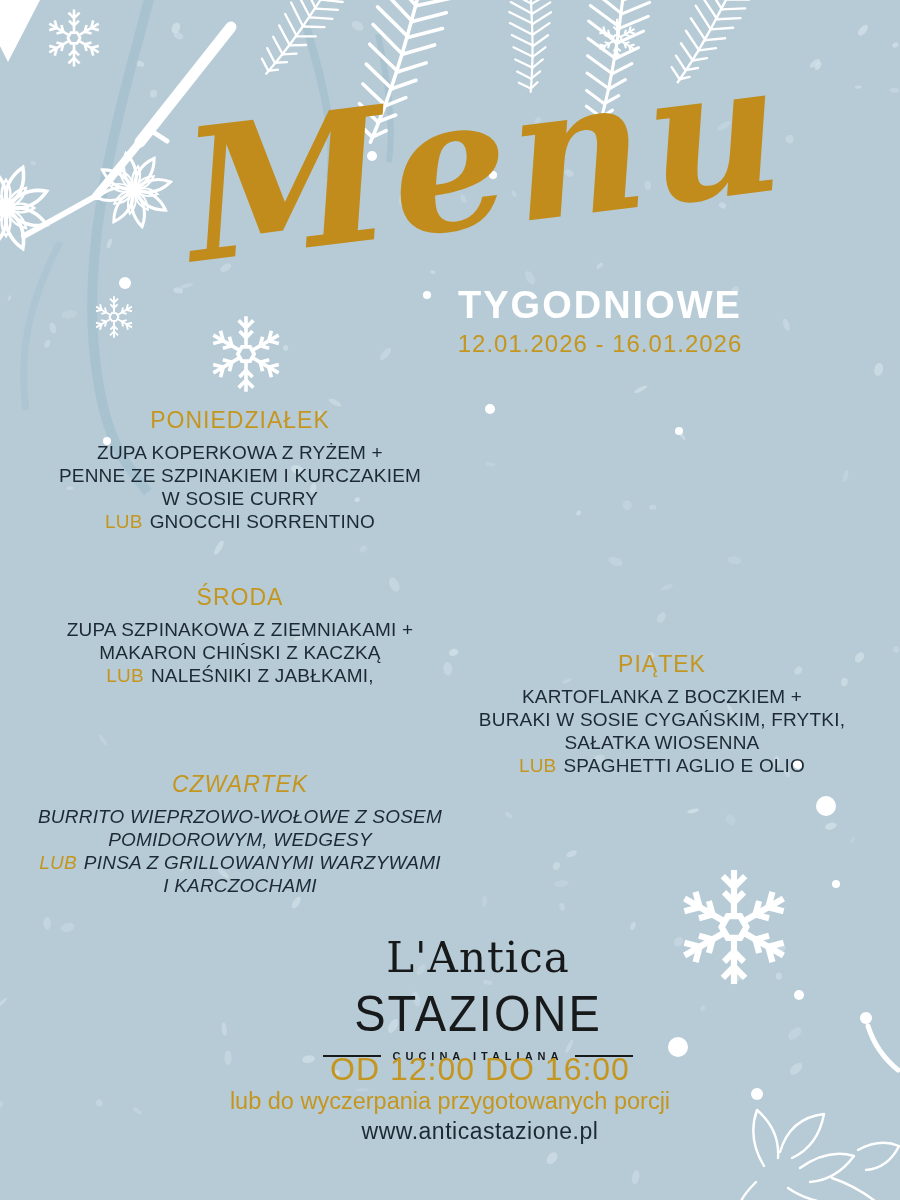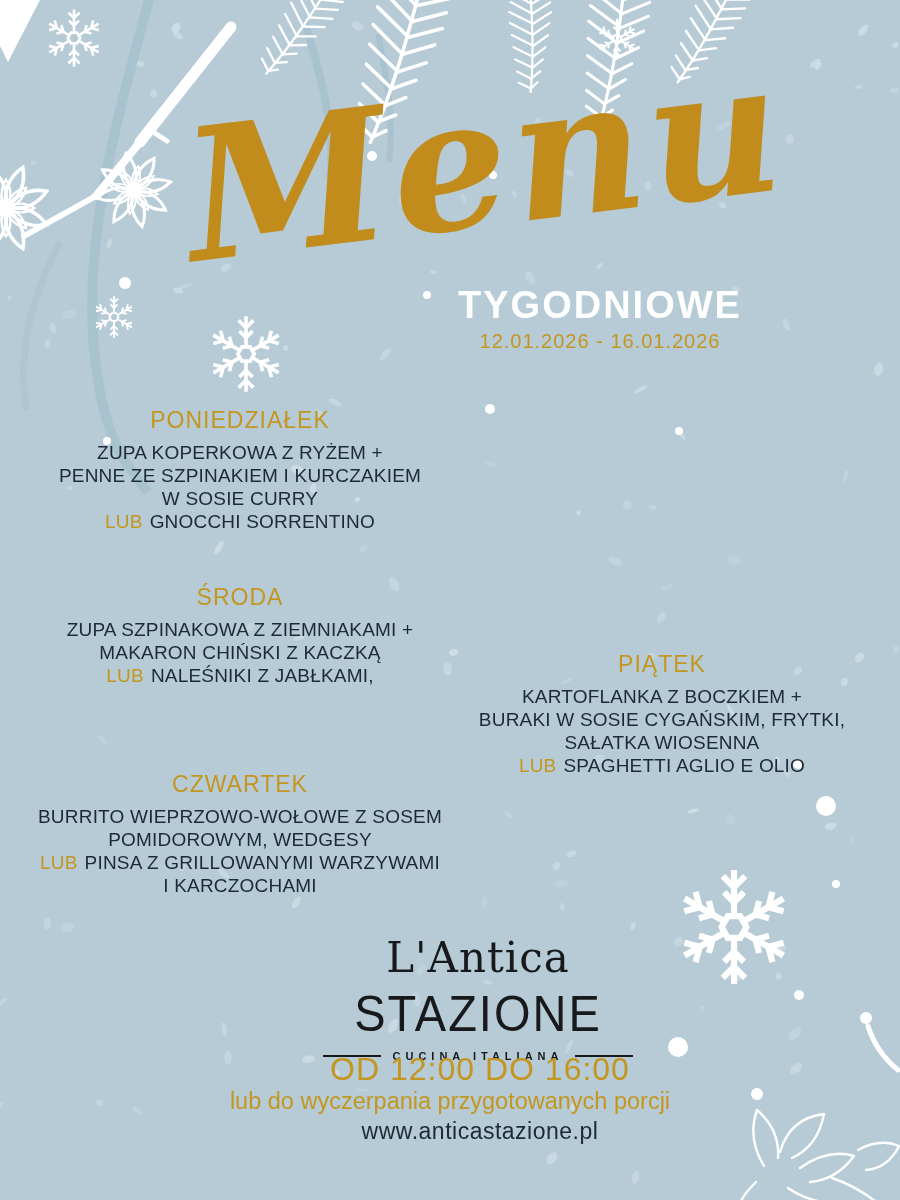--- a/index.html
+++ b/index.html
@@ -24,30 +24,30 @@
     font-size:183px;line-height:290px;letter-spacing:4px;
     color:var(--accent-gold-deep);
     transform:rotate(-7deg);
   }
   .title-sub{
     position:absolute;left:440px;top:284px;width:320px;text-align:center;
     font-size:38px;font-weight:bold;letter-spacing:2px;color:var(--white);
   }
   .title-date{
     position:absolute;left:440px;top:330px;width:320px;text-align:center;
-    font-size:20px;letter-spacing:1px;color:var(--accent-gold);
+    font-size:24px;letter-spacing:1px;color:var(--accent-gold);
   }
 
   
   .day{position:absolute;text-align:center;}
   #day-mon{left:20px;top:407px;width:440px;}
   #day-tue{left:452px;top:486px;width:420px;}
   #day-wed{left:20px;top:584px;width:440px;}
   #day-fri{left:452px;top:651px;width:420px;}
-  #day-thu{left:10px;top:771px;width:460px;}
+  #day-thu{left:10px;top:771px;width:460px;font-style:italic;}
   .day-title{
     font-size:23px;font-weight:normal;letter-spacing:1px;
     color:var(--accent-gold);margin-bottom:7px;
   }
   .day-line{font-size:19px;line-height:23px;letter-spacing:.2px;color:var(--text-dark);}
   .lub{color:var(--accent-gold);margin-right:7px;}
 
   
   .logo-wrap{position:absolute;left:28px;top:933px;width:900px;text-align:center;color:var(--logo-dark);}
   .logo-top{font-family:"DejaVu Serif",serif;font-size:42px;letter-spacing:1px;}

